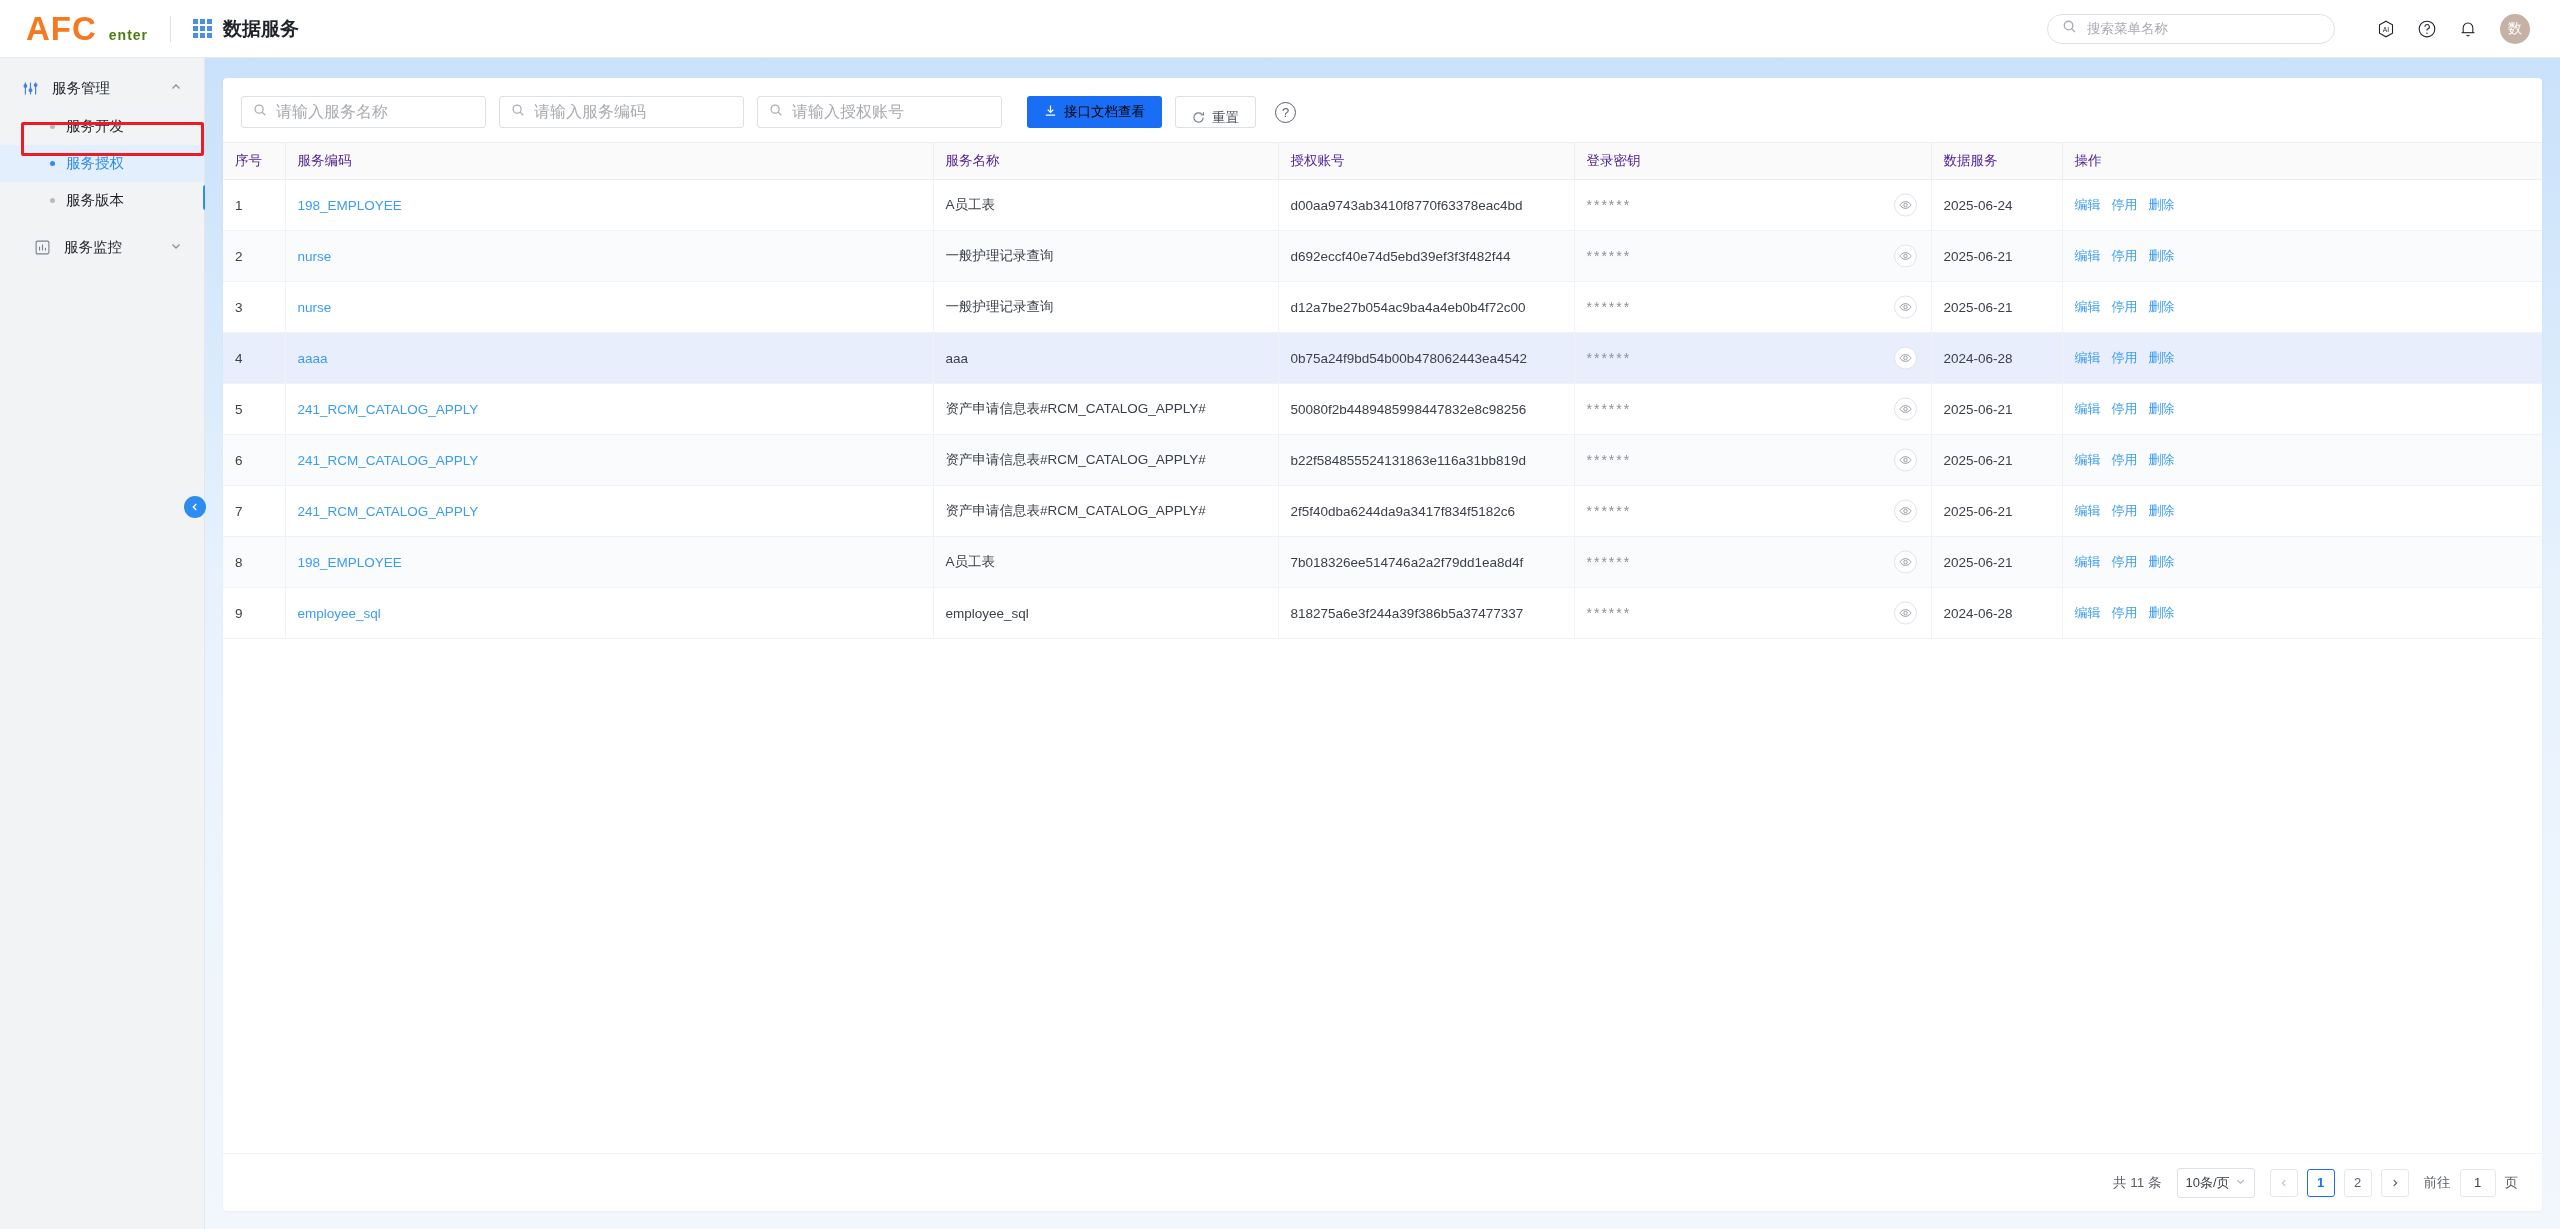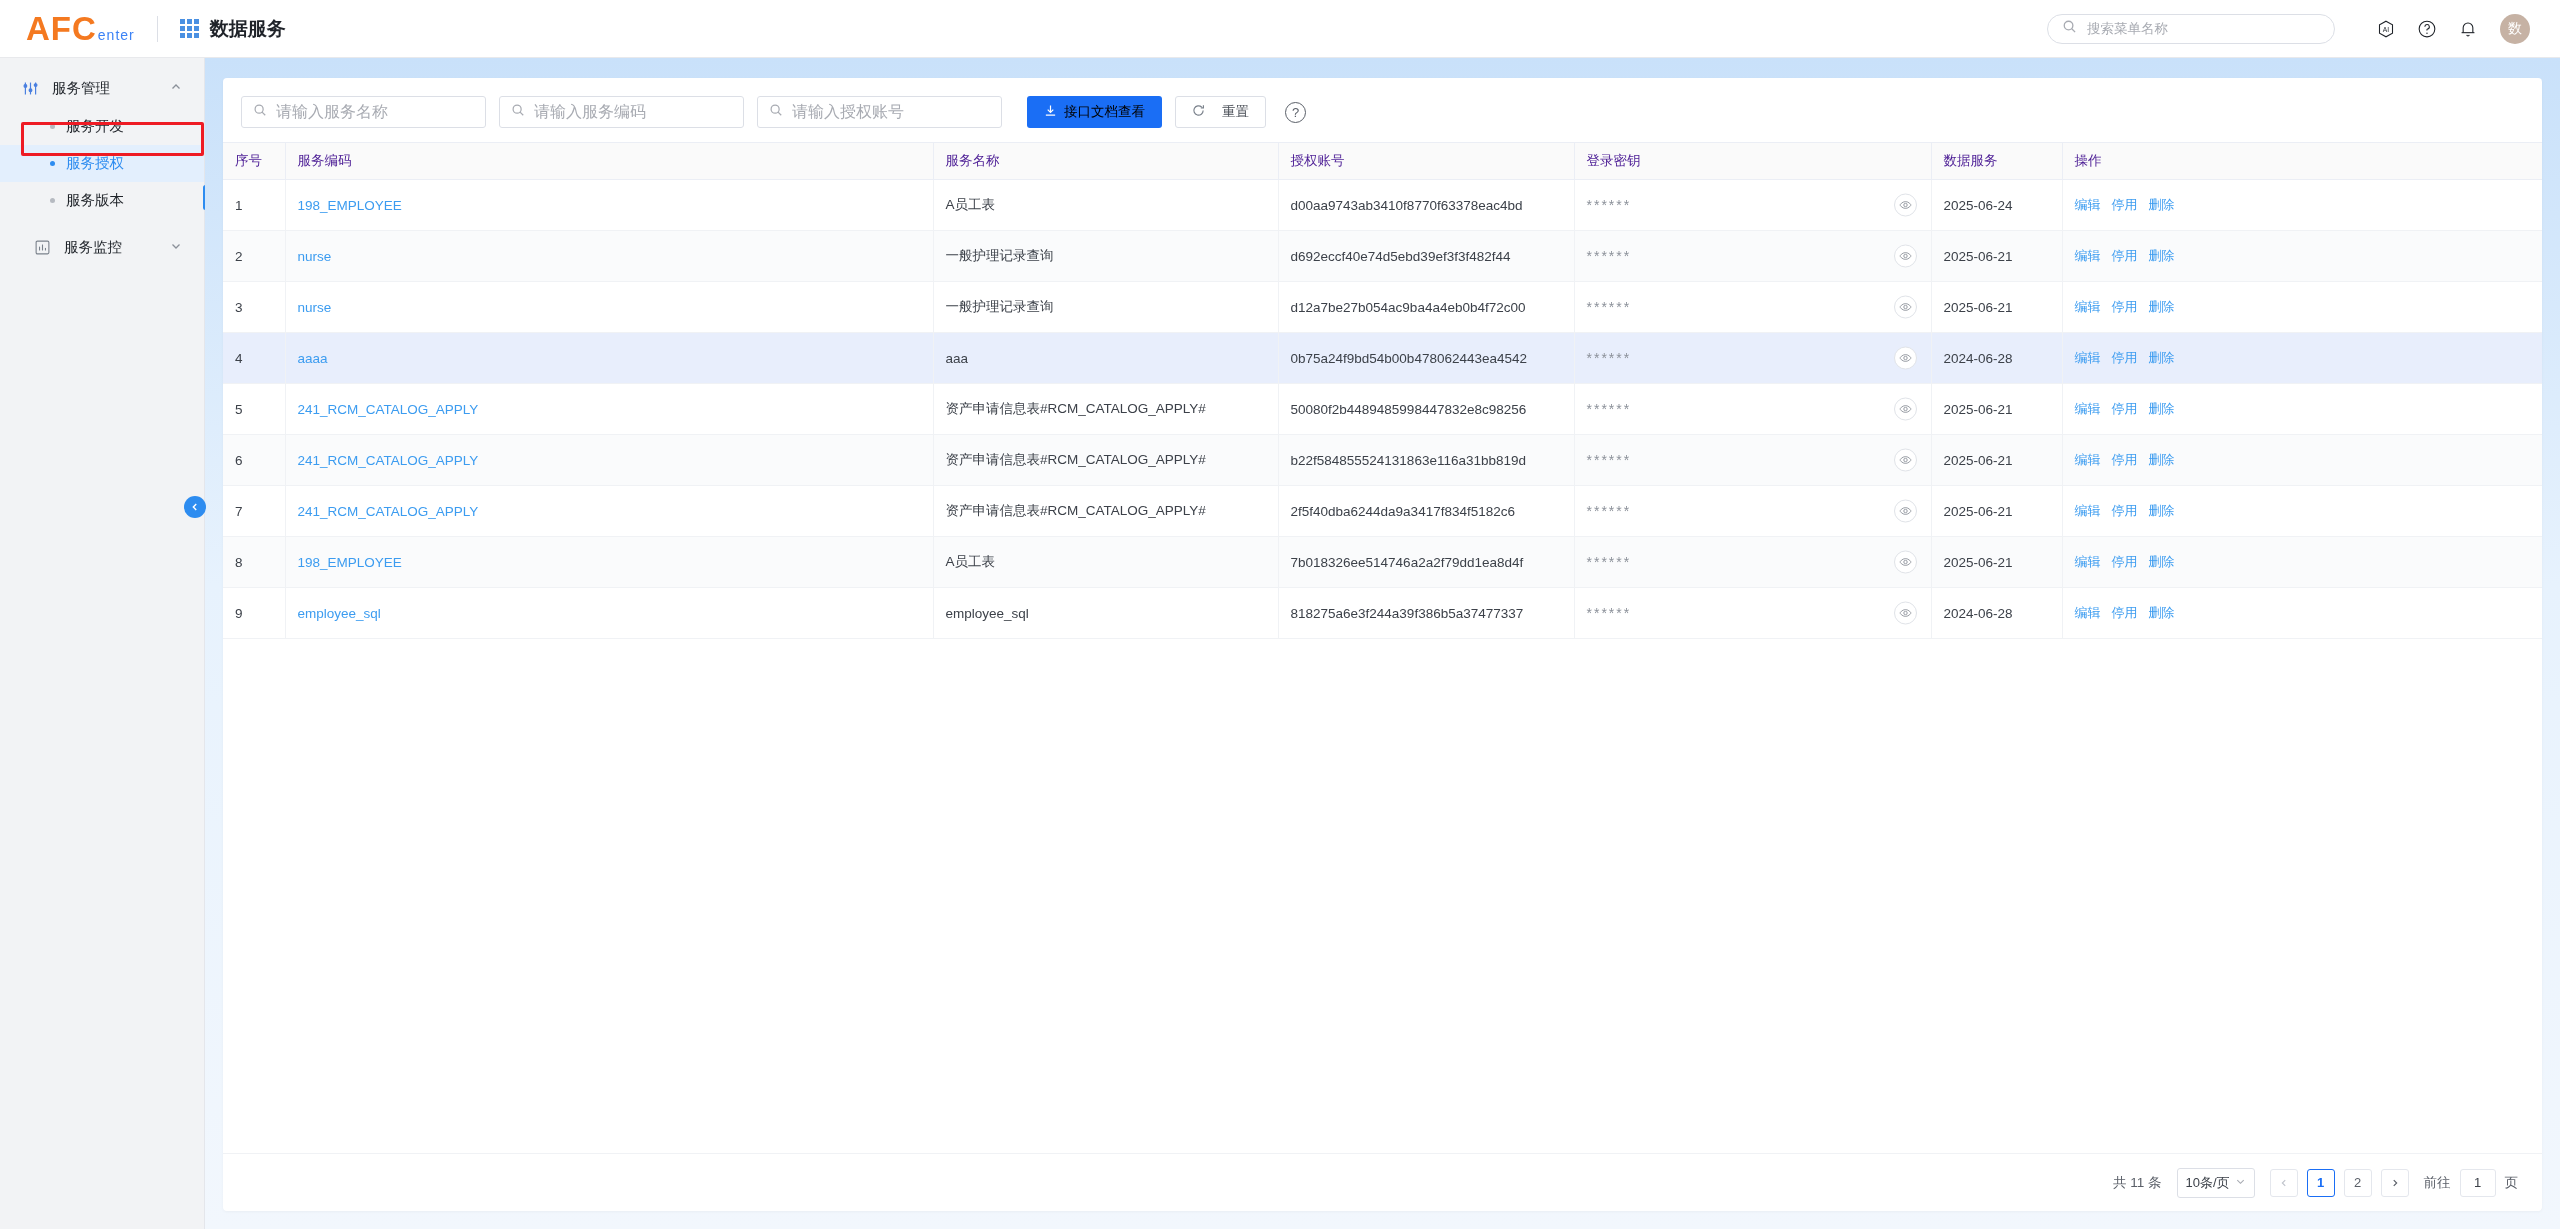--- a/index.html
+++ b/index.html
@@ -24,22 +24,22 @@
     margin-left: 26px;
     display: flex; align-items: baseline;
     letter-spacing: -1px;
   }
   .logo-afc {
     font-size: 33px; font-weight: bold; color: #f47920;
     font-family: "Liberation Sans", sans-serif;
     letter-spacing: 1px;
   }
   .logo-enter {
-    font-size: 14px; font-weight: normal; color: #3b82f6;
-    letter-spacing: 1px; margin-left: 1px;
+    font-size: 14px; font-weight: bold; color: #4d7c0f;
+    letter-spacing: 1px; margin-left: 12px;
   }
   .logo-divider {
     width: 1px; height: 26px; background: #dcdfe6;
     margin: 0 22px;
   }
   .grid-icon {
     display: grid;
     grid-template-columns: repeat(3, 5px);
     grid-template-rows: repeat(3, 5px);
     gap: 2px;
@@ -180,21 +180,21 @@
     font-size: 13.5px; cursor: pointer;
     display: flex; align-items: center; gap: 7px;
     font-family: "Liberation Sans", sans-serif;
     margin-left: 12px;
   }
   .btn-default {
     height: 32px; padding: 0 16px;
     background: #fff; color: #4a4f57;
     border: 1px solid #dcdfe6; border-radius: 3px;
     font-size: 13.5px; cursor: pointer;
-    display: flex; align-items: center; gap: 17px;
+    display: flex; align-items: flex-end; gap: 7px;
     font-family: "Liberation Sans", sans-serif;
   }
   .help-circle {
     width: 21px; height: 21px; border-radius: 50%;
     border: 1.5px solid #5a5f68; color: #5a5f68;
     font-size: 13px; display: flex; align-items: center; justify-content: center;
     cursor: pointer; margin-left: 6px;
   }
 
   

